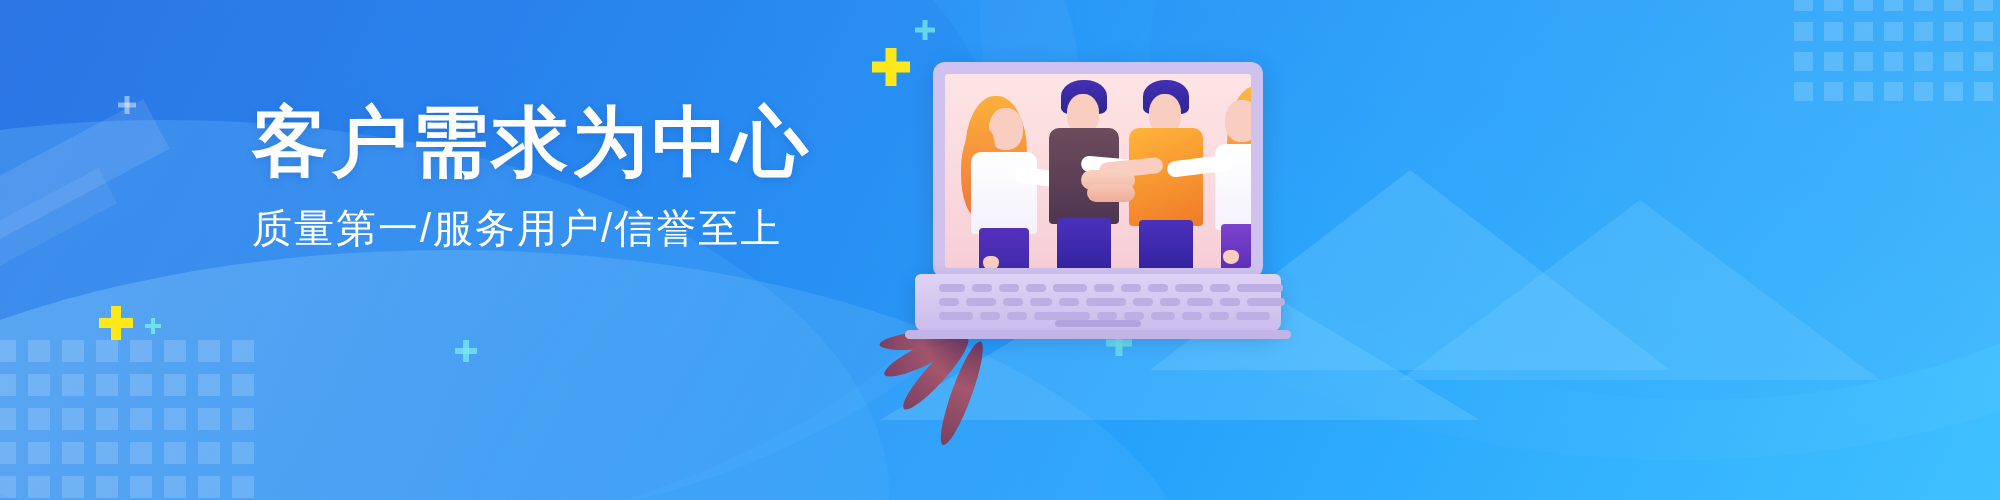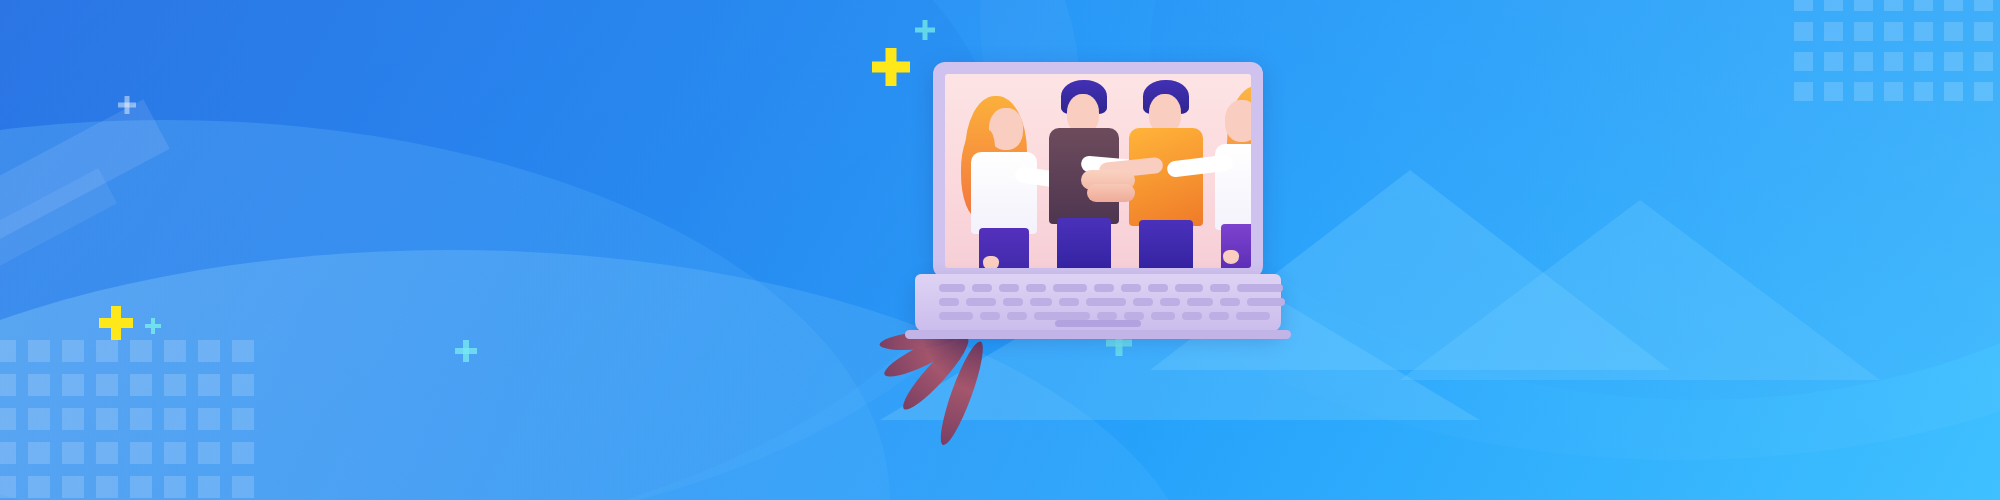--- a/index.html
+++ b/index.html
@@ -256,20 +256,22 @@
   <div class="plus" style="left:1106px;top:330px;width:26px;height:26px;color:rgba(110,225,235,.8);--t:7px;">
     <i class="h"></i>
       <i class="v"></i>
   </div>
   <div class="plus" style="left:1013px;top:64px;width:14px;height:14px;color:rgba(150,235,240,.6);--t:4px;">
     <i class="h"></i>
       <i class="v"></i>
   </div>
 
   <div class="textblock">
+    <div class="headline">客户需求为中心</div>
+    <div class="subline">质量第一/服务用户/信誉至上</div>
   </div>
 
   <div class="leaves">
     <div class="leaf" style="transform:rotate(-70deg);"></div>
     <div class="leaf" style="transform:rotate(-48deg);width:95px;"></div>
     <div class="leaf" style="transform:rotate(-26deg);width:88px;"></div>
     <div class="leaf" style="transform:rotate(-6deg);width:78px;height:17px;"></div>
   </div>
 
   <div class="laptop">

